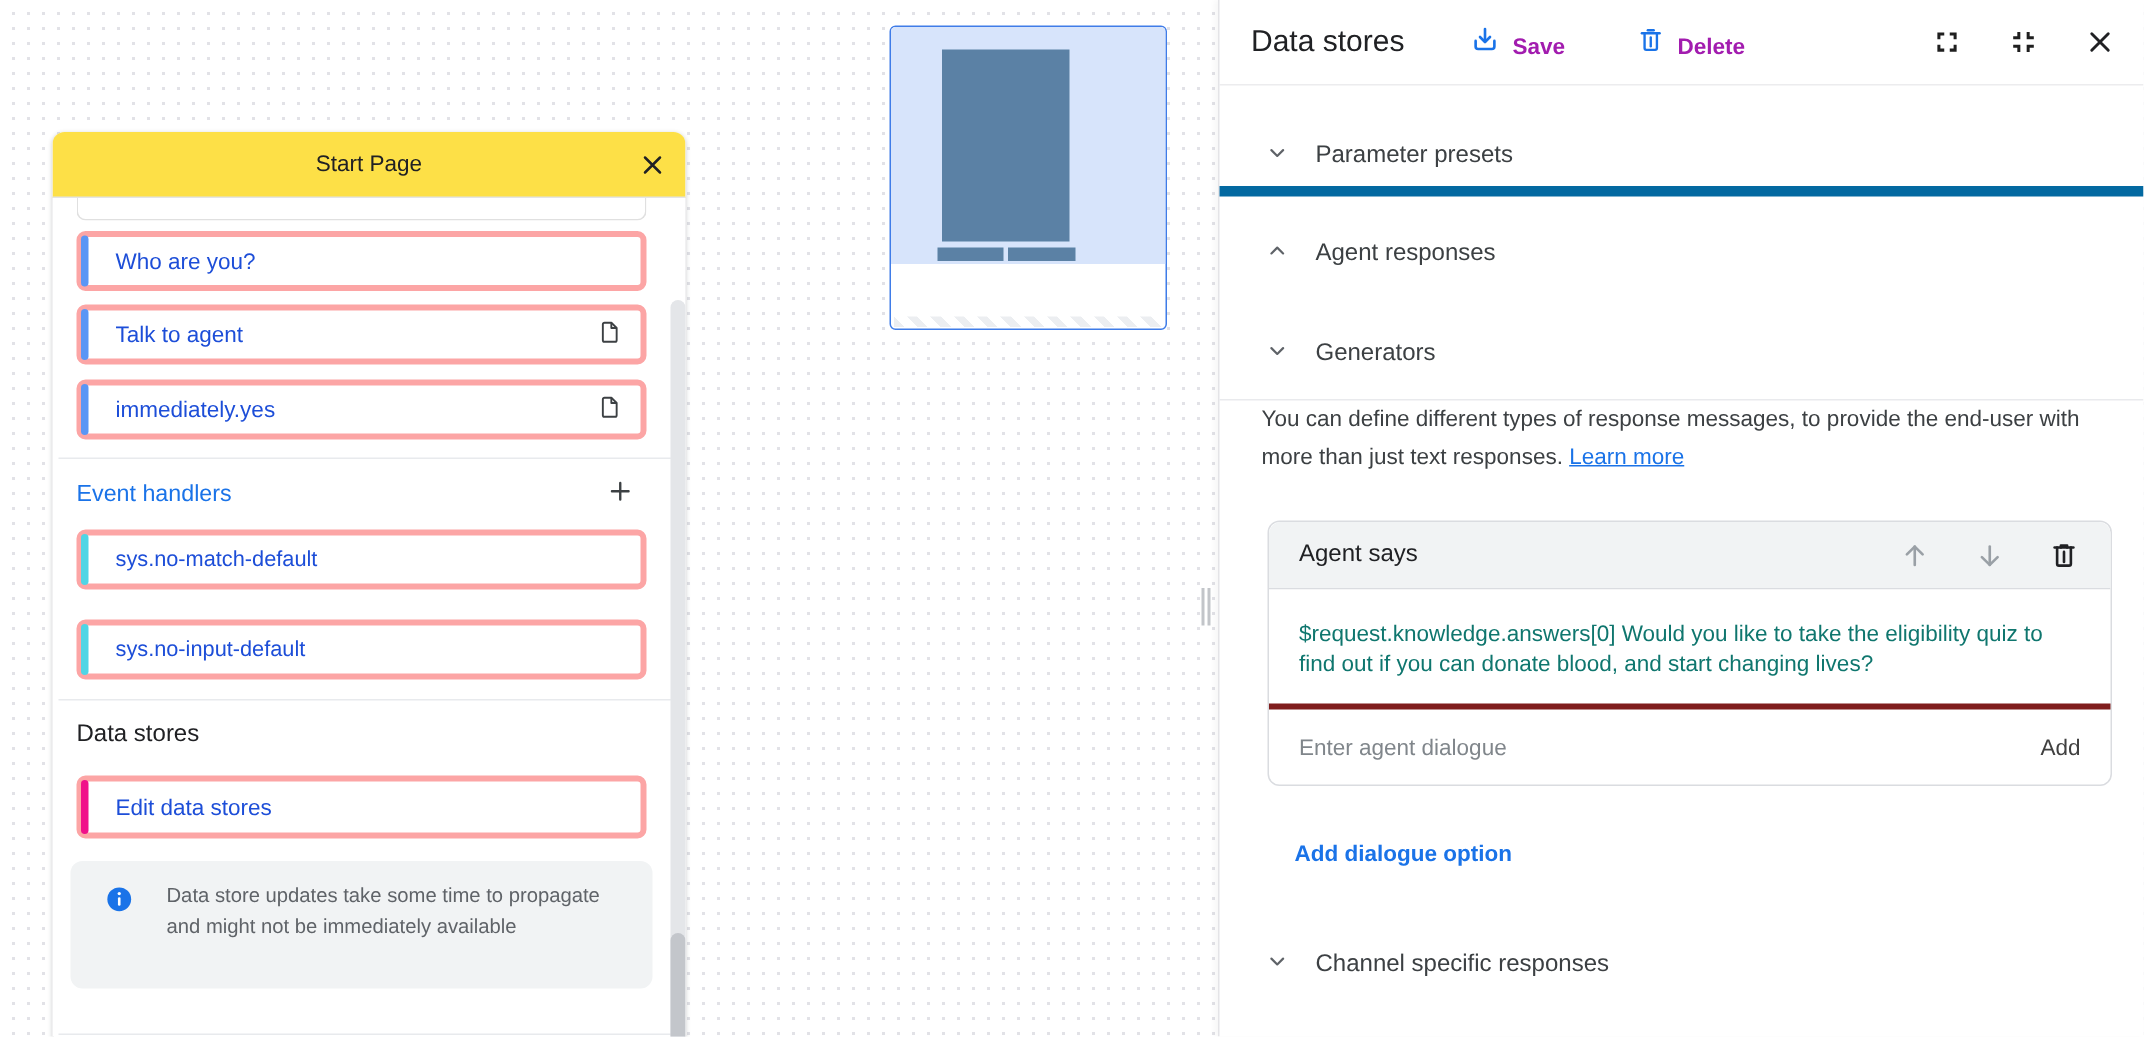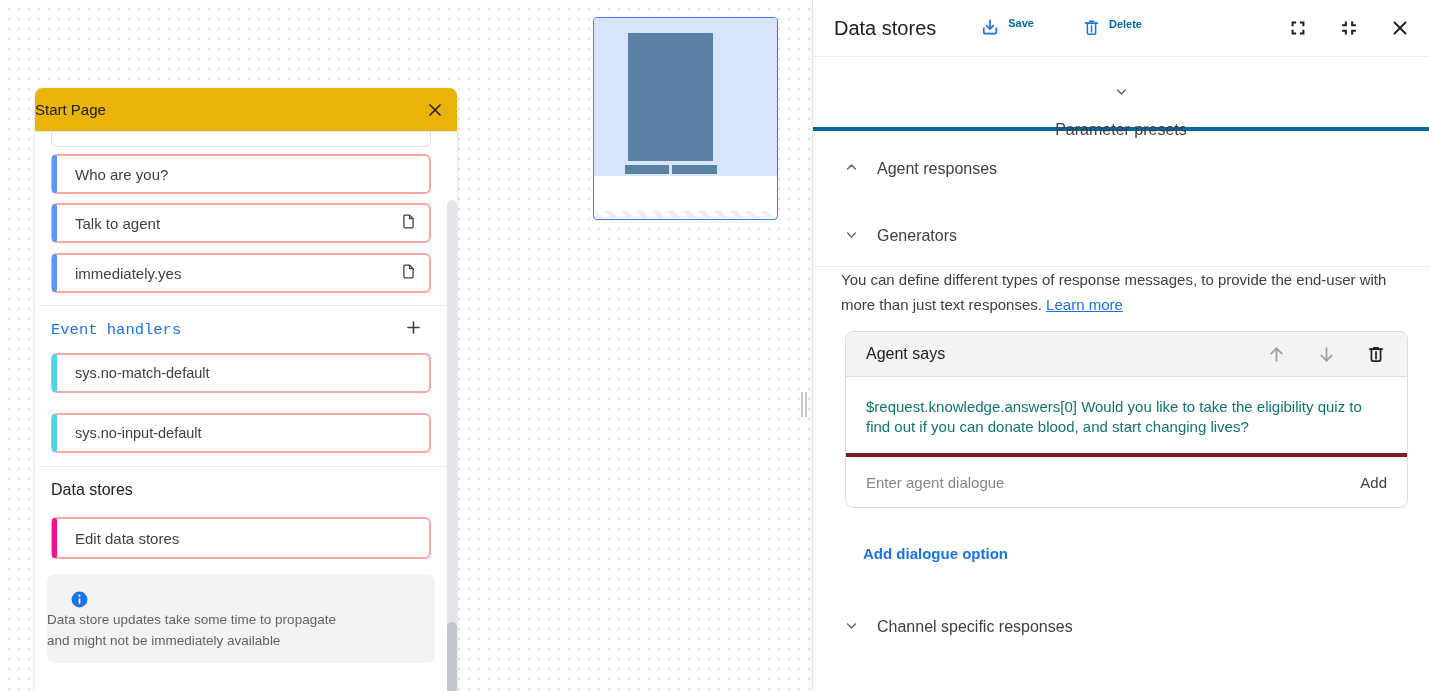--- a/index.html
+++ b/index.html
@@ -18,61 +18,61 @@
   }
 
   
   #start-card {
     position:absolute; left:35px; top:88px; width:422px; height:620px;
     background:#fff; border-radius:8px 8px 0 0;
     box-shadow:0 1px 3px rgba(60,64,67,.25);
     overflow:hidden;
   }
   #start-card-header {
-    height:44px; background:#eab308; border-bottom:1px solid #e3e4e6;
-    display:flex; align-items:center; justify-content:flex-start; position:relative;
+    height:44px; background:#fde047; border-bottom:1px solid #e3e4e6;
+    display:flex; align-items:center; justify-content:center; position:relative;
   }
   #start-card-title { font-size:15px; color:#202124; }
   #start-card-close { position:absolute; right:12px; top:12px; width:20px; height:20px; cursor:pointer; }
   #start-card-body { position:relative; padding:0 0 0 16px; }
 
   .route-item {
     position:relative; width:380px; height:40px;
-    border:2px solid #fca5a5; border-radius:6px;
+    border:4px solid #fca5a5; border-radius:6px;
     display:flex; align-items:center;
     padding-left:22px; padding-right:12px;
-    background:#fff; font-size:15px; color:#404040;
+    background:#fff; font-size:15px; color:#1d4ed8;
   }
   .route-item .accent {
     position:absolute; left:-1px; top:-1px; bottom:-1px; width:5px;
     border-radius:4px;
   }
   .accent-blue { background:#5b96f5; }
   .accent-cyan { background:#4fd5e5; }
   .accent-pink { background:#f0128a; }
   .route-item .spacer { flex:1; }
   .partial-item {
     position:relative; width:380px; height:15px;
     border:1px solid #e0e0e0; border-top:none; border-radius:0 0 6px 6px;
     overflow:hidden;
   }
   .partial-item .accent { top:-6px; border-radius:0 0 4px 4px; }
   .panel-divider { border:none; border-top:1px solid #e8eaed; margin-left:-12px; width:418px; }
 
   .group-row {
     width:380px; height:30px; margin-top:9px;
-    display:flex; align-items:center; justify-content:space-between; padding-right:8px;font-family:Liberation Mono, monospace;
+    display:flex; align-items:center; justify-content:space-between; padding-right:8px;
   }
   #event-handlers-heading { color:#1a73e8; font-size:15.5px; font-weight:500; }
   #data-stores-heading { color:#202124; font-size:16px; font-weight:500; margin-top:12px; height:22px; display:flex; align-items:center; }
 
   #info-note {
     margin-top:15px; margin-left:-4px; width:388px;
     background:#f1f3f4; border-radius:8px;
-    display:flex; padding:12px 14px 12px 0; min-height:85px;flex-direction:column;
+    display:flex; padding:12px 14px 12px 0; min-height:85px;
   }
   #info-note .icon-col { width:64px; display:flex; justify-content:center; padding-top:4px; flex:none; }
   #info-note .note-text { font-size:13.5px; line-height:21px; color:#5f6368; width:300px; }
 
   #start-scroll-track {
     position:absolute; right:0; top:112px; bottom:0; width:10px;
     background:#e4e6e9; border-radius:6px 6px 0 0;
   }
   #start-scroll-thumb {
     position:absolute; right:0; bottom:0; width:10px; height:86px;
@@ -103,41 +103,41 @@
     position:absolute; left:812px; top:0; width:617px; height:691px;
     background:#fff; border-left:1px solid #e4e4e7;
     box-shadow:-2px 0 4px rgba(0,0,0,.04);
   }
   #inspector-header {
     height:57px; border-bottom:1px solid #ececee;
     display:flex; align-items:center; padding:0 16px 0 21px;
   }
   #inspector-title { font-size:20px; color:#202124; }
   .hdr-btn {
-    display:flex; align-items:flex-start; gap:8px; cursor:pointer;
-    color:#0369a1; font-size:11px; font-weight:600; background:none; border:none;
+    display:flex; align-items:flex-end; gap:8px; cursor:pointer;
+    color:#a21caf; font-size:15px; font-weight:600; background:none; border:none;
     font-family:inherit;
   }
   #save-button { margin-left:44px; }
   #delete-button { margin-left:48px; }
   .hdr-icons { margin-left:auto; display:flex; align-items:center; gap:29px; padding-right:2px; }
   .icon-btn { width:22px; height:22px; display:flex; align-items:center; justify-content:center; cursor:pointer; background:none; border:none; padding:0; }
 
   .sec-row { display:flex; align-items:center; gap:17px; padding:0 30px; }
   .sec-label { font-size:16px; font-weight:500; color:#3c4043; }
-  #row-parameter-presets { height:48px; margin-top:26px; border-bottom:4px solid #0369a1;flex-direction:column; }
+  #row-parameter-presets { height:48px; margin-top:26px; border-bottom:7px solid #0369a1; }
   #row-generators { height:61px; border-bottom:1px solid #e9eaed; }
   #row-agent-responses { height:75px; }
   #row-channel-responses { height:48px; margin-top:40px; }
 
   #agent-desc { margin:0 0 0 28px; width:578px; font-size:15px; line-height:25px; color:#3c4043; }
   #agent-desc a { color:#1a73e8; }
 
   #agent-says-card {
-    margin:14px 0 0 32px; width:563px;
+    margin:30px 0 0 32px; width:563px;
     border:1px solid #dadce0; border-radius:8px; background:#fff;
   }
   #agent-says-header {
     height:45px; background:#f1f3f4; border-bottom:1px solid #dadce0;
     border-radius:8px 8px 0 0;
     display:flex; align-items:center; padding:0 20px;
   }
   #agent-says-title { font-size:16px; color:#202124; }
   #agent-says-header .hdr-sp { flex:1; }
   #agent-says-header .icon-btn + .icon-btn { margin-left:28px; }

